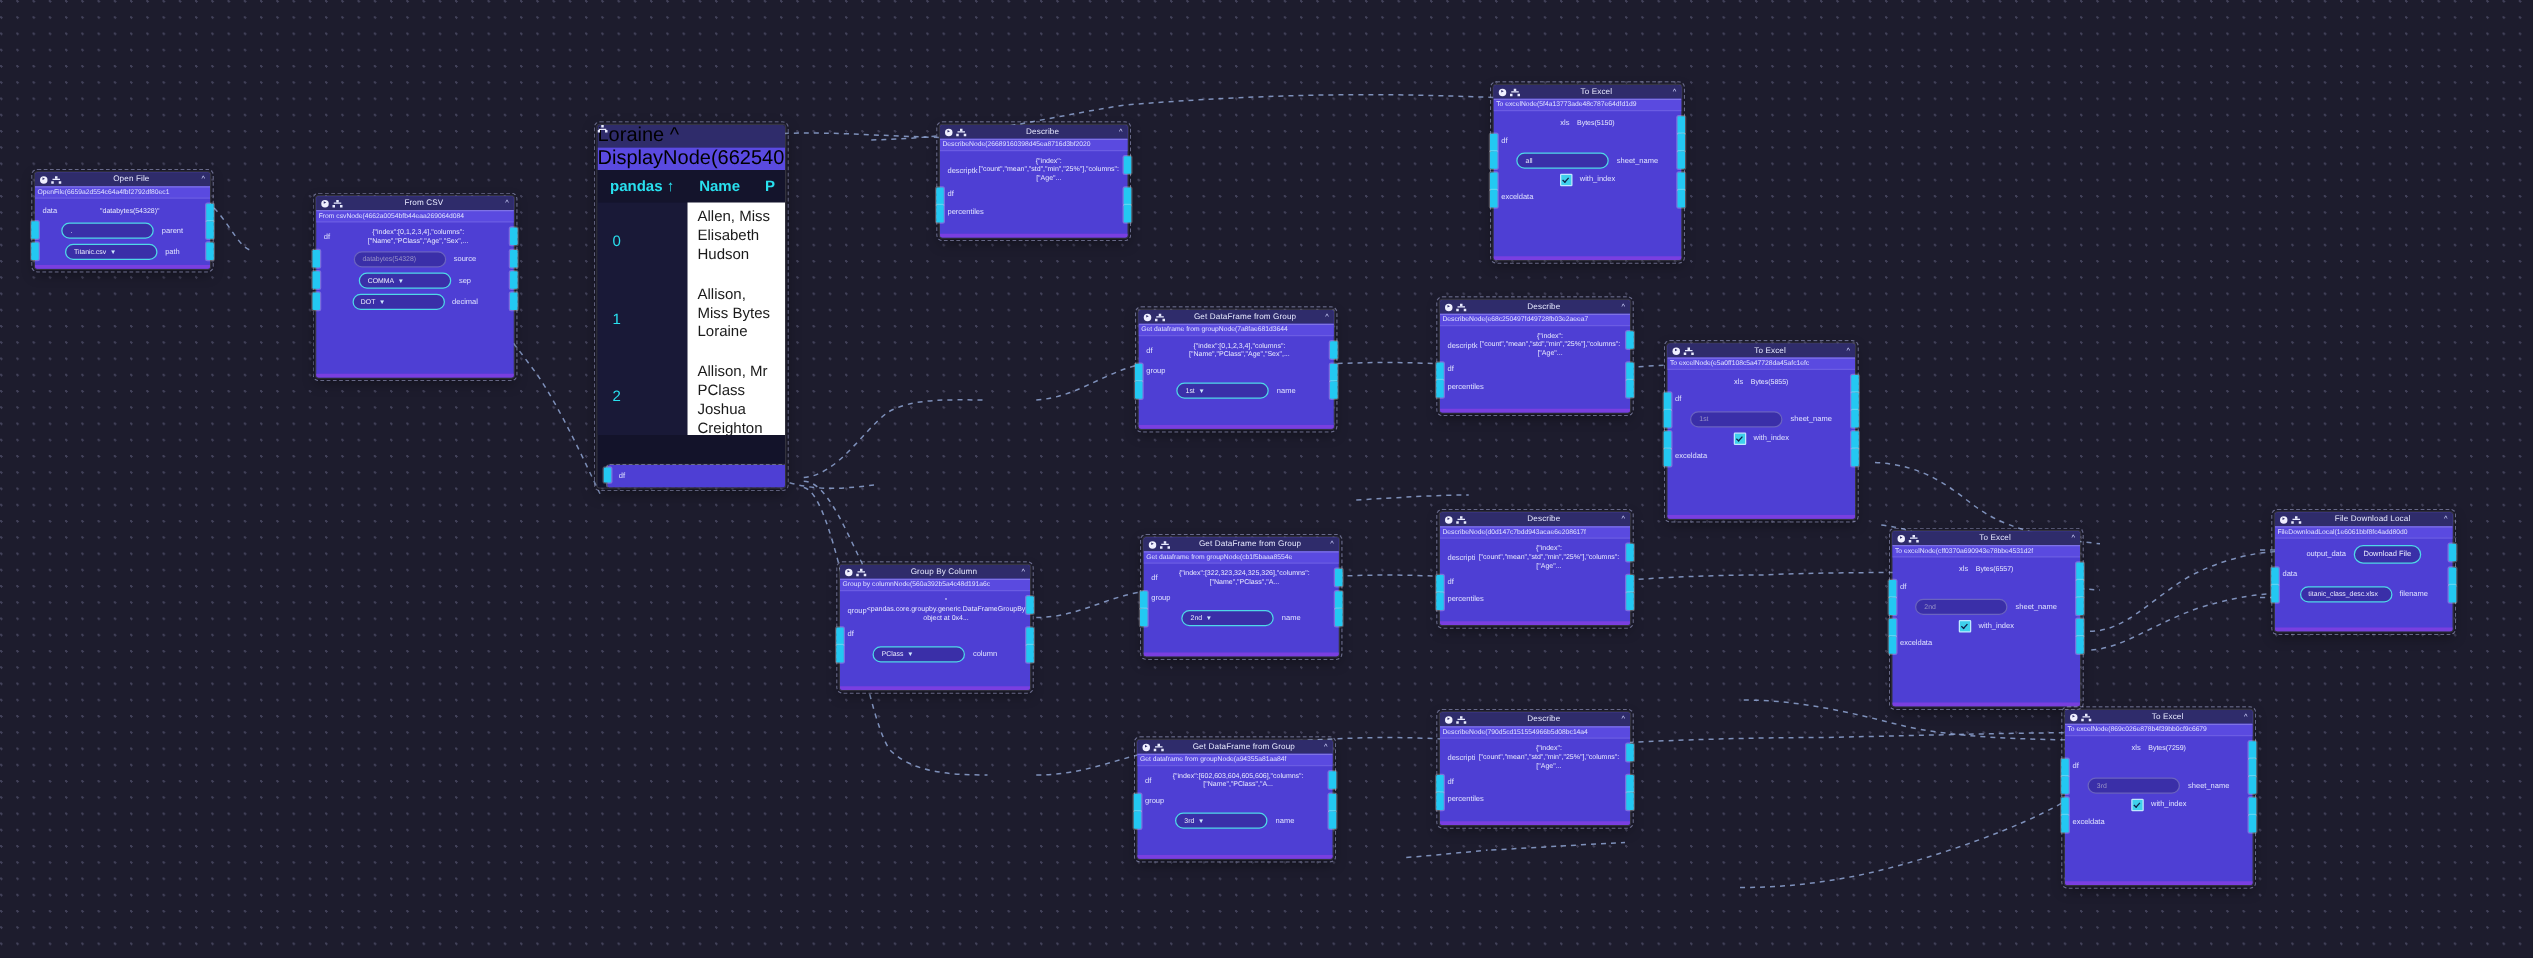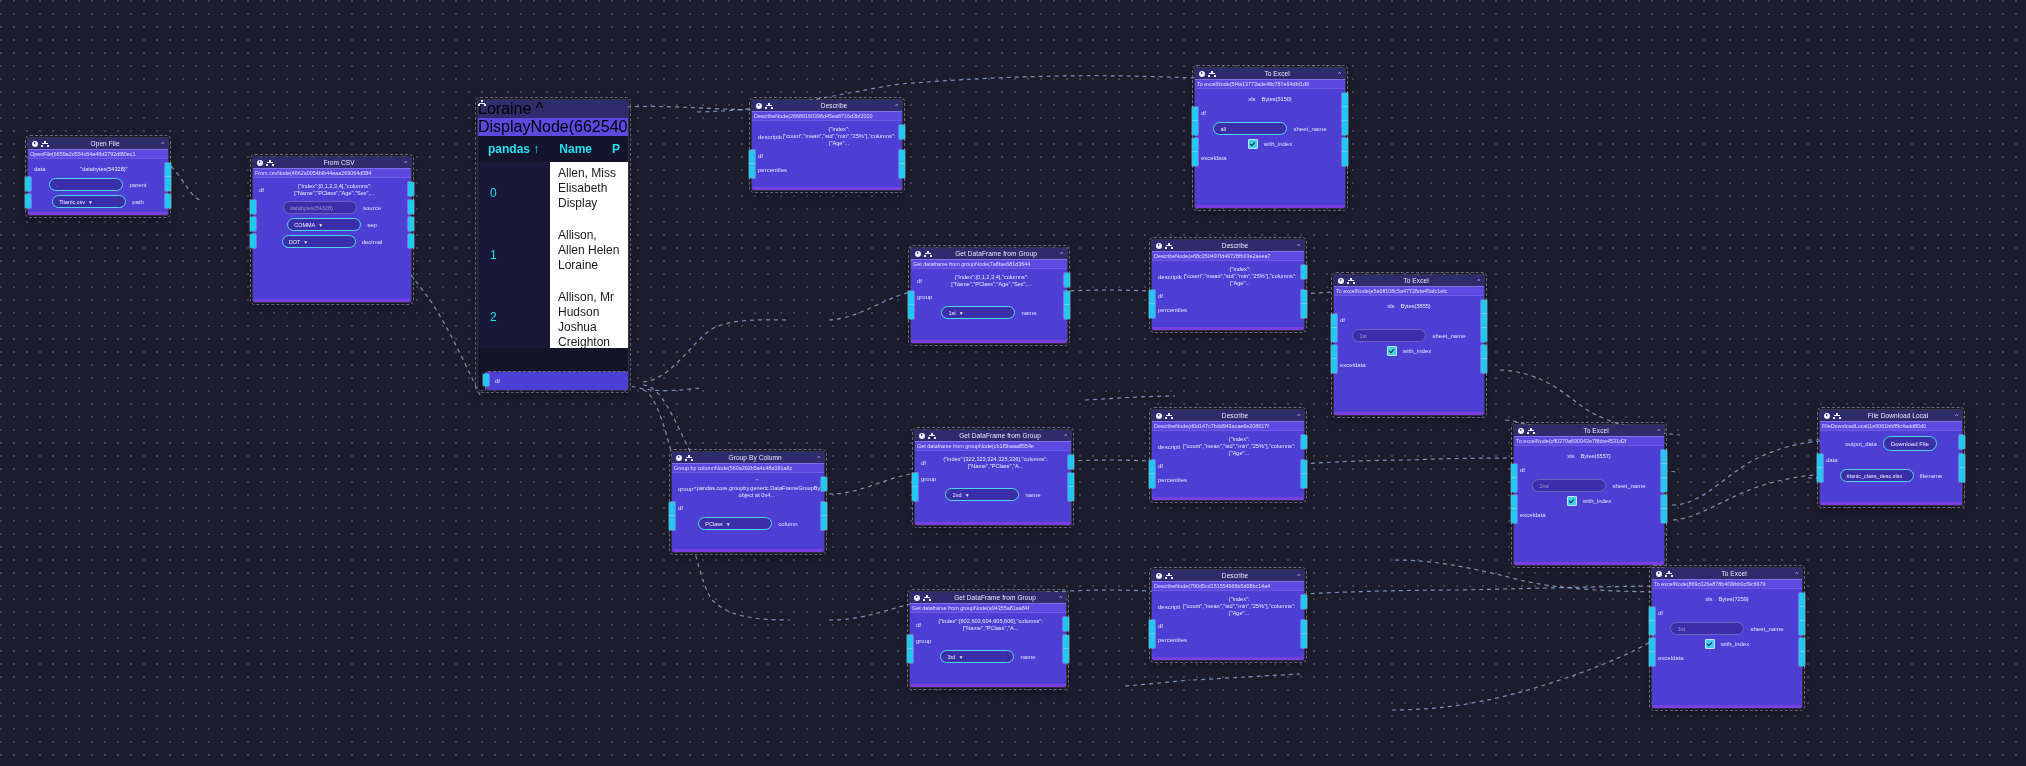--- a/index.html
+++ b/index.html
@@ -137,23 +137,23 @@
       <div class="th">Name</div>
       <div class="th">P</div>
     </div>
     <div class="tbl-body">
       <div class="col-index">
         <div class="cell-idx">0</div>
         <div class="cell-idx">1</div>
         <div class="cell-idx">2</div>
       </div>
       <div class="col-name">
-        <div class="cell-name">Allen, Miss Elisabeth Display</div>
-        <div class="cell-name">Allison, Allen Helen Loraine</div>
-        <div class="cell-name">Allison, Mr Hudson Joshua Creighton</div>
+        <div class="cell-name">Allen, Miss Elisabeth Hudson</div>
+        <div class="cell-name">Allison, Miss Bytes Loraine</div>
+        <div class="cell-name">Allison, Mr PClass Joshua Creighton</div>
       </div>
     </div>
     <div id="display-df">
       <span class="lbl">df</span>
       <span class="port l" style="left:-3px;top:2px;height:12px;"></span>
 
     </div>
   </div>
 
 <div class="node" style="left: 28px; top: 138px; width: 140px; min-height: 72px;">

